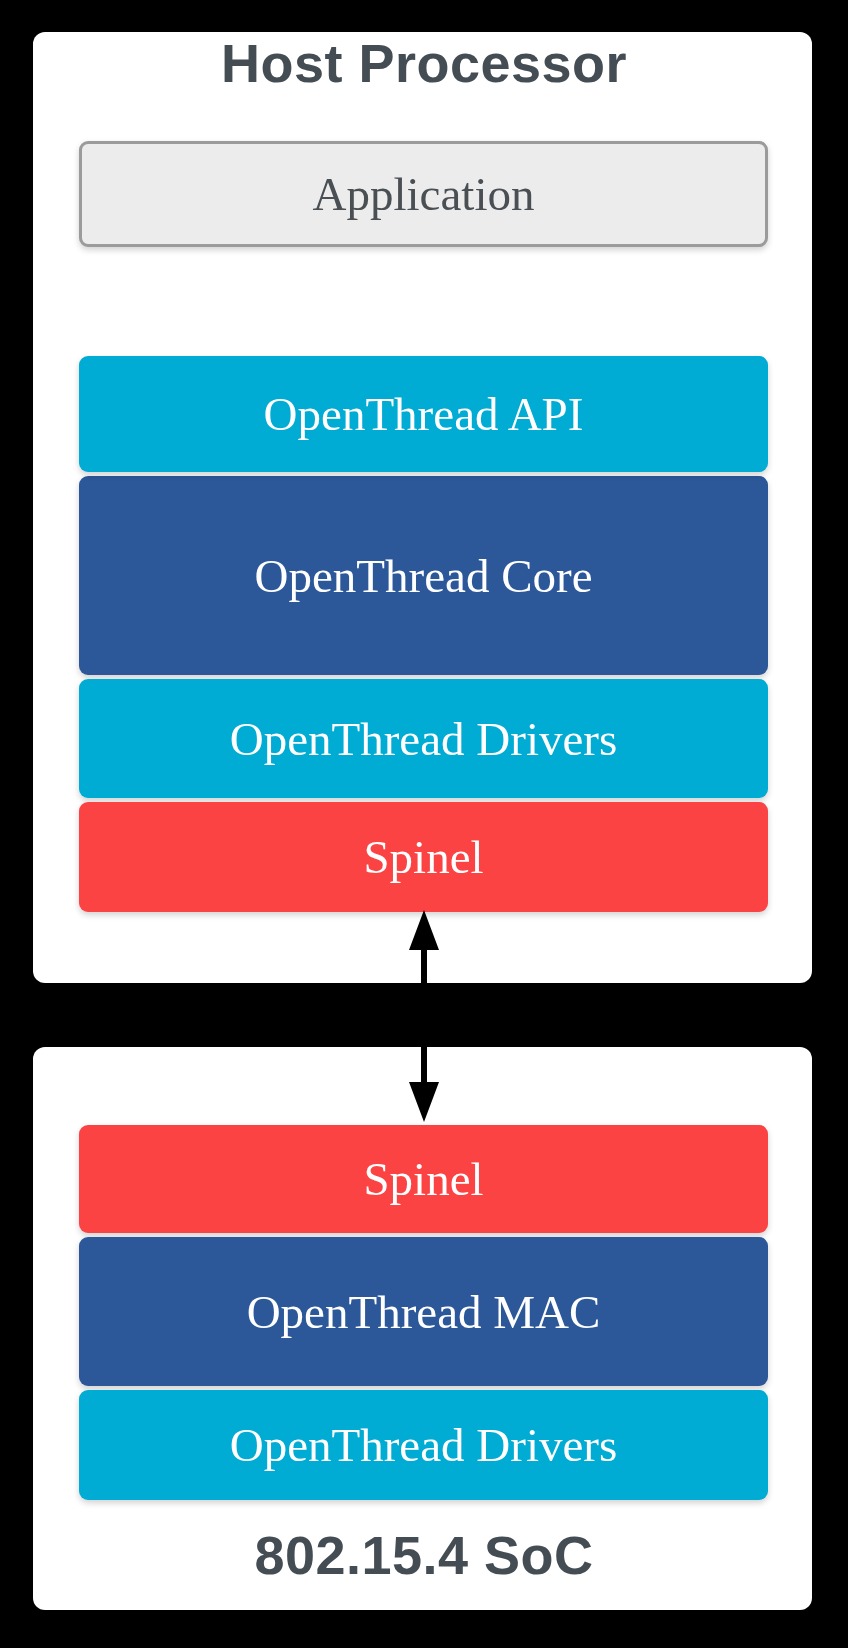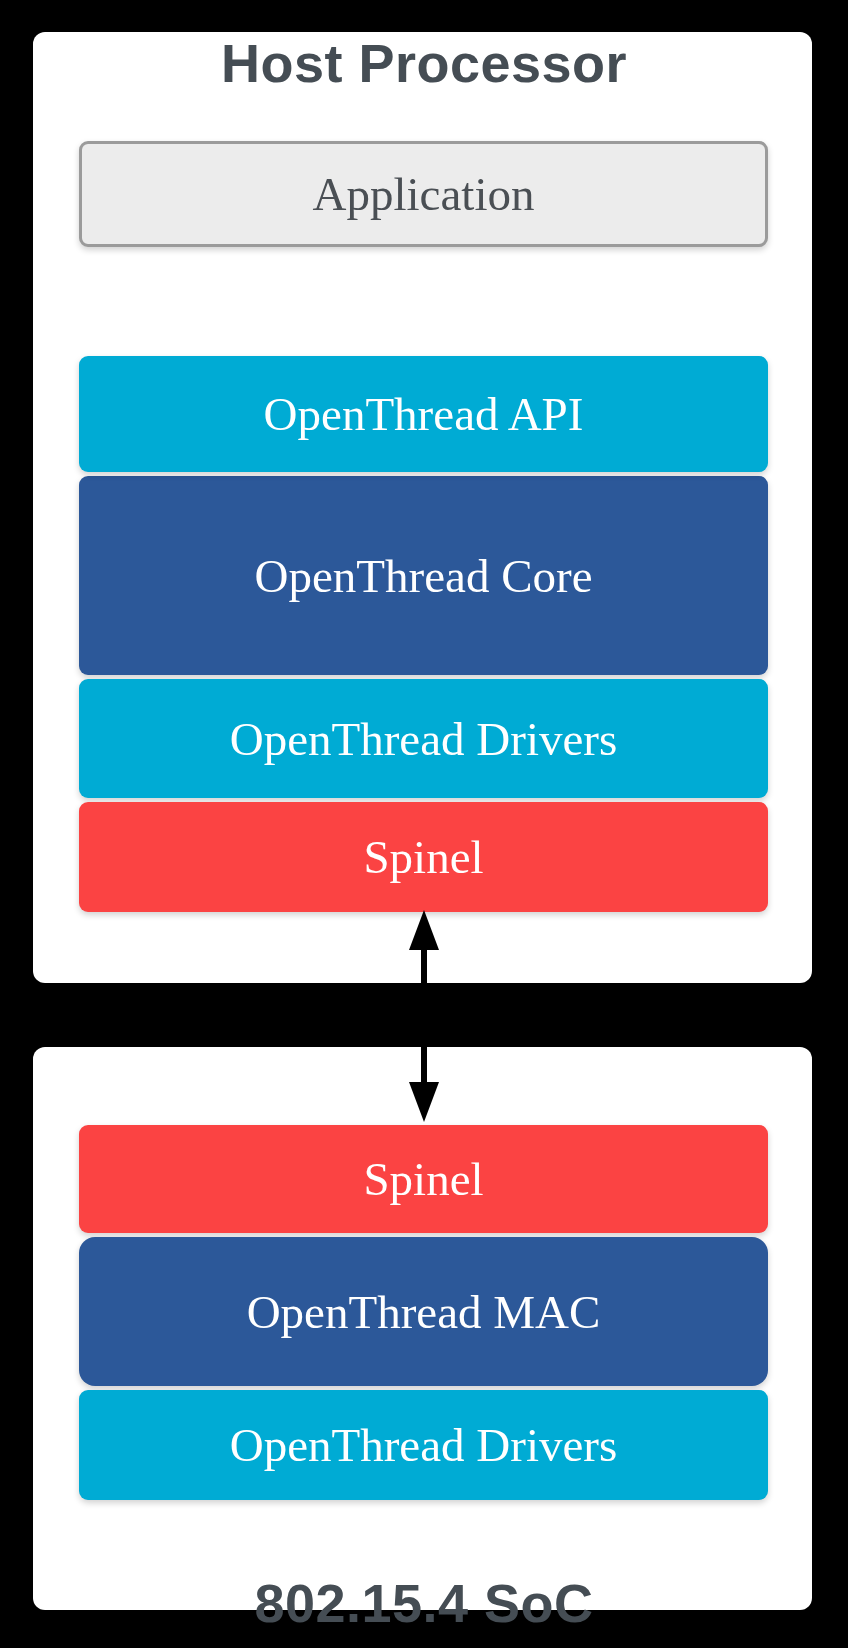--- a/index.html
+++ b/index.html
@@ -31,21 +31,21 @@
   .panel-title {
     position: absolute;
     left: 0; width: 100%;
     text-align: center;
     font-weight: bold;
     font-size: 54px;
     color: var(--title_text, #454d54);
     letter-spacing: 0.5px;
   }
   .title-host { top: 32px; }
-  .title-soc  { top: 1572px; }
+  .title-soc  { top: 1524px; }
   .layer {
     position: absolute;
     left: 46px;
     width: 689px;
     display: flex;
     align-items: center;
     justify-content: center;
     font-size: 47px;
     border-radius: 9px;
     box-sizing: border-box;
@@ -64,21 +64,21 @@
   
   .l-app     { top: 109px; height: 106px; }
   .l-ipv6    { top: 219px; height: 101px; }
   .l-api     { top: 324px; height: 116px; }
   .l-core    { top: 444px; height: 199px; }
   .l-drivers { top: 647px; height: 119px; }
   .l-spinel  { top: 770px; height: 110px; }
 
   
   .l-spinel2  { top: 78px;  height: 108px; }
-  .l-mac      { top: 190px; height: 149px; border-radius: 16px; }
+  .l-mac      { top: 190px; height: 149px; }
   .l-drivers2 { top: 343px; height: 110px; }
 
   .link-arrow {
     position: absolute;
     left: 385px;
     top: 908px;
     z-index: 5;
   }
 </style>
 </head>

